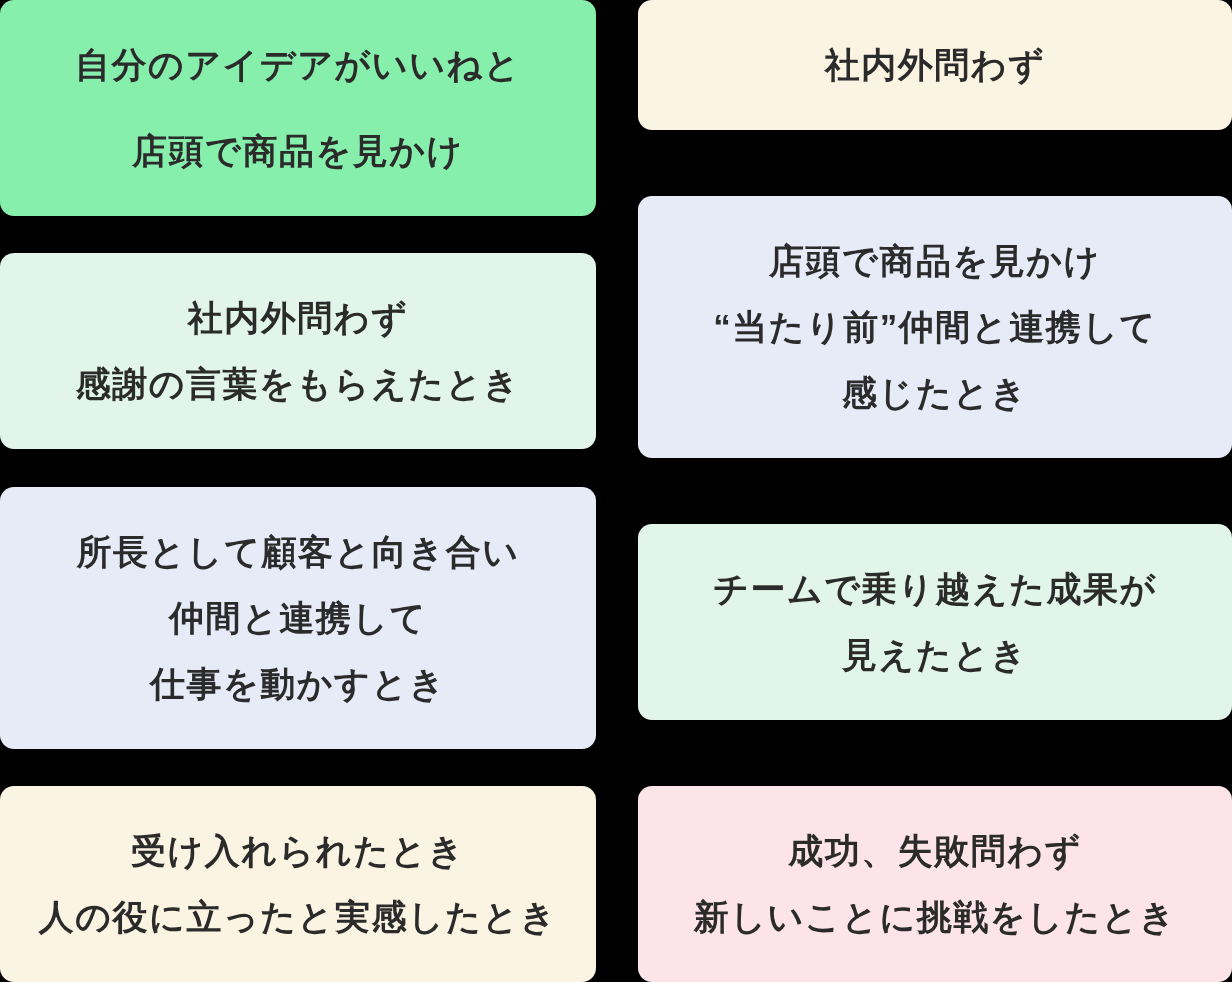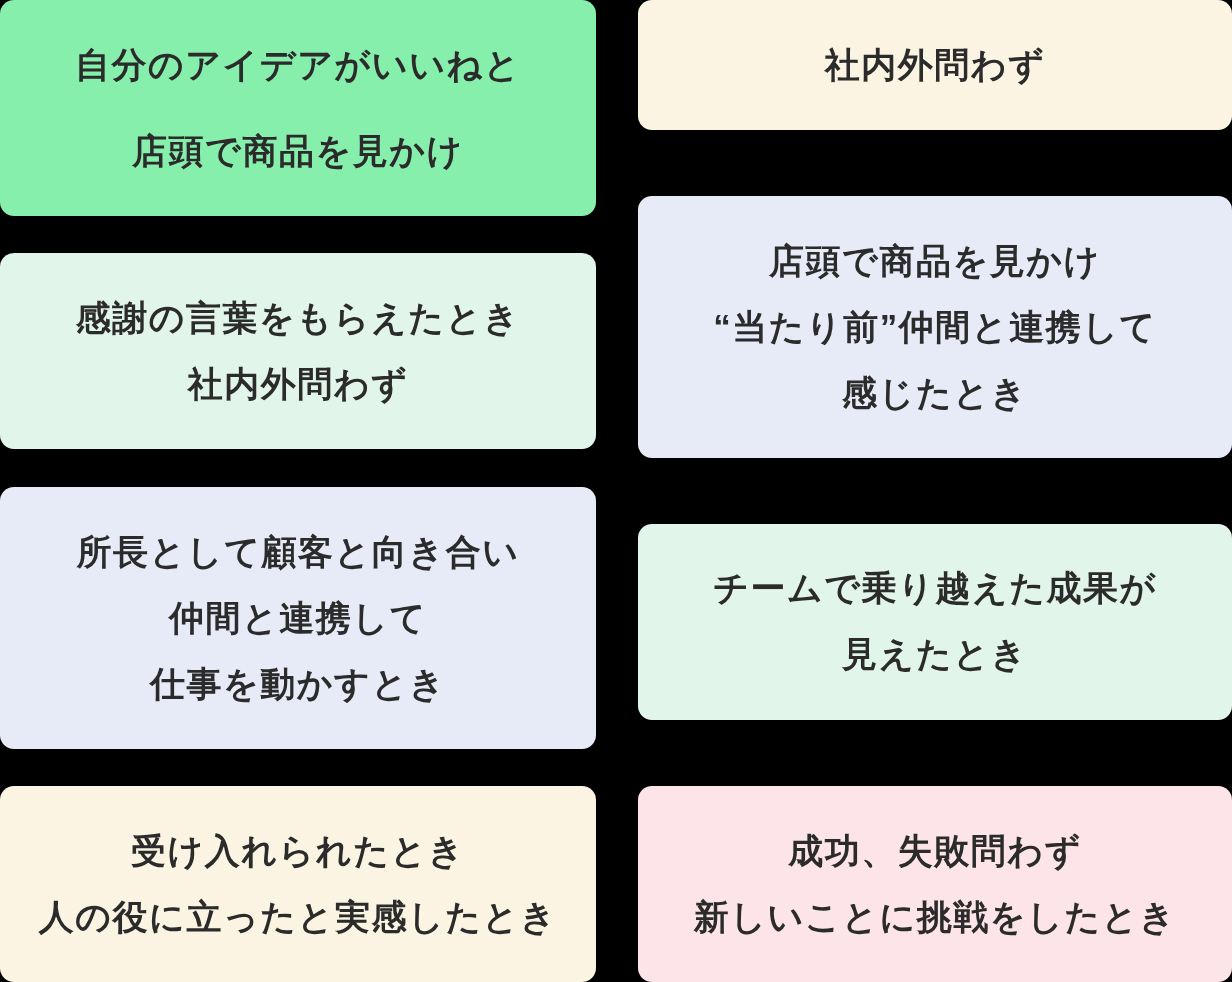--- a/index.html
+++ b/index.html
@@ -52,22 +52,22 @@
 <div class="grid">
 
   <div class="col col-left">
 
     <section class="card" style="background: #86efac; gap: 20px;">
       <div class="line">自分のアイデアがいいねと</div>
       <div class="line">店頭で商品を見かけ</div>
     </section>
 
     <section class="card" style="background: rgb(225, 245, 234);">
+      <div class="line">社内外問わず</div>
       <div class="line">感謝の言葉をもらえたとき</div>
-      <div class="line">社内外問わず</div>
     </section>
 
     <section class="card" style="background: rgb(231, 235, 248);">
       <div class="line">所長として顧客と向き合い</div>
       <div class="line">仲間と連携して</div>
       <div class="line">仕事を動かすとき</div>
     </section>
 
     <section class="card" style="background: rgb(252, 244, 226);">
       <div class="line">受け入れられたとき</div>
@@ -81,21 +81,21 @@
     <section class="card" style="background: rgb(252, 244, 226);">
       <div class="line">社内外問わず</div>
     </section>
 
     <section class="card" style="background: rgb(231, 235, 248);">
       <div class="line">店頭で商品を見かけ</div>
       <div class="line">“当たり前”仲間と連携して</div>
       <div class="line">感じたとき</div>
     </section>
 
-    <section class="card" style="background: rgb(225, 245, 234); font-family: Liberation Serif, serif;">
+    <section class="card" style="background: rgb(225, 245, 234);">
       <div class="line">チームで乗り越えた成果が</div>
       <div class="line">見えたとき</div>
     </section>
 
     <section class="card" style="background: rgb(252, 228, 232);">
       <div class="line">成功、失敗問わず</div>
       <div class="line">新しいことに挑戦をしたとき</div>
     </section>
 
   </div>

